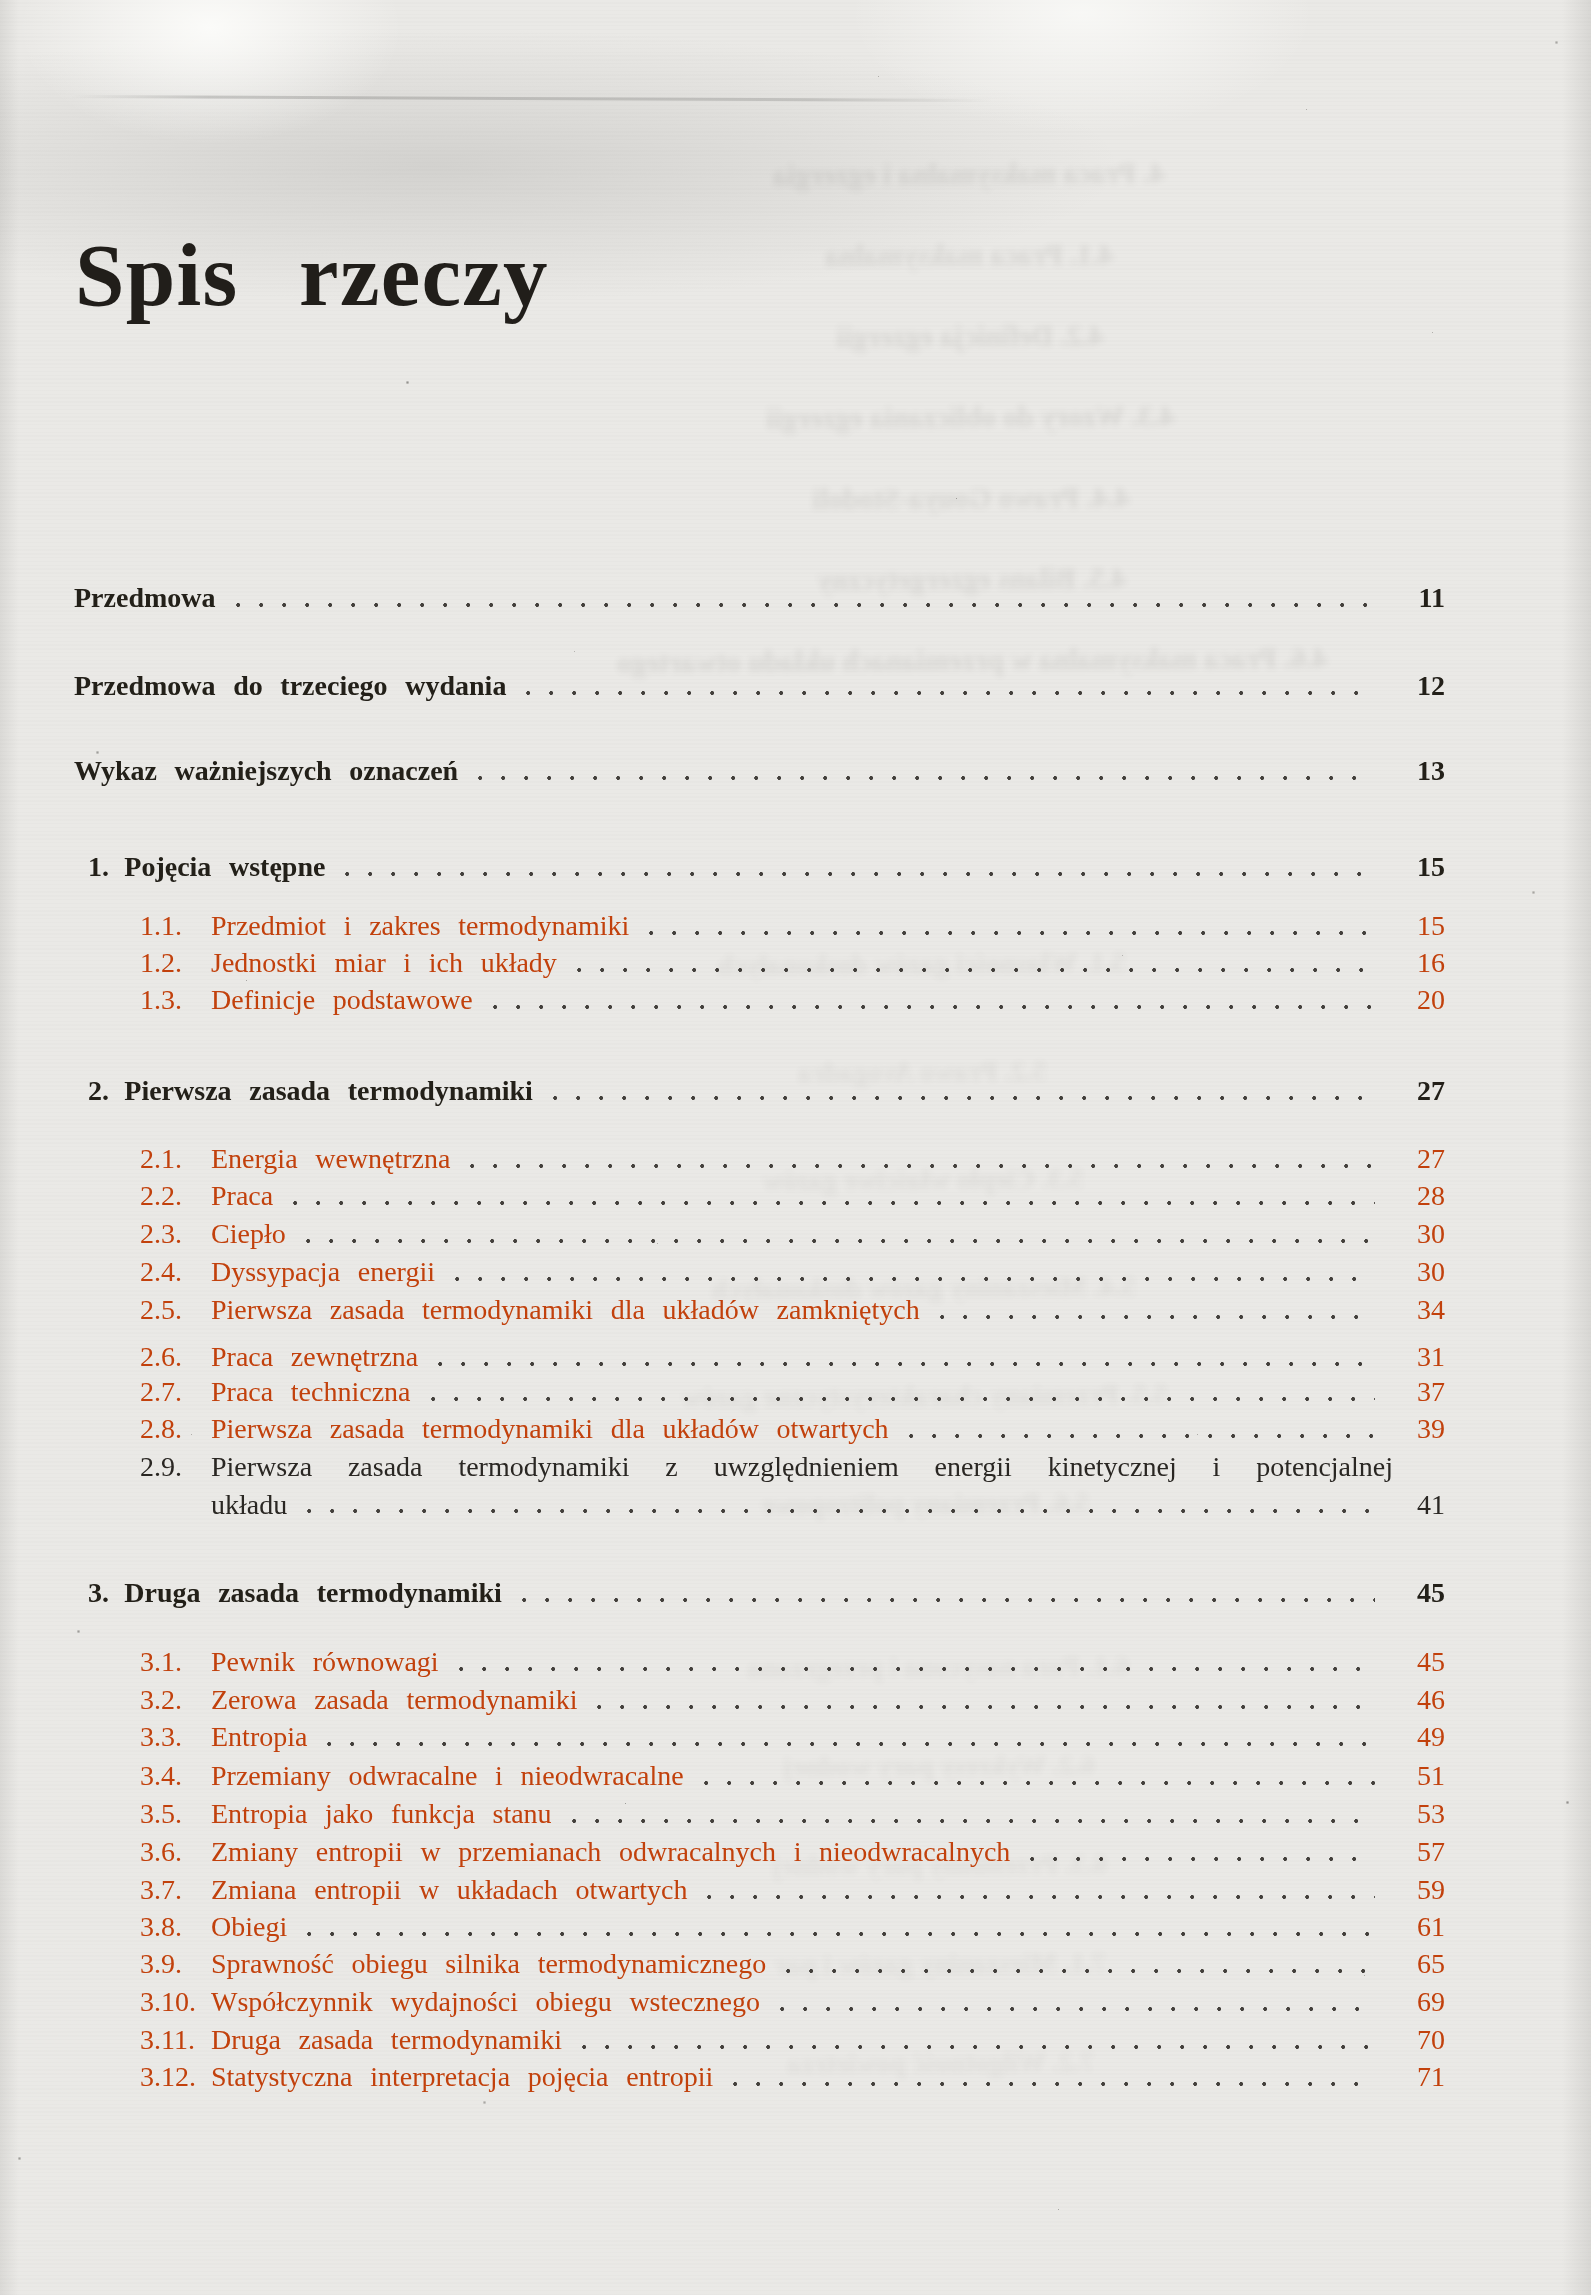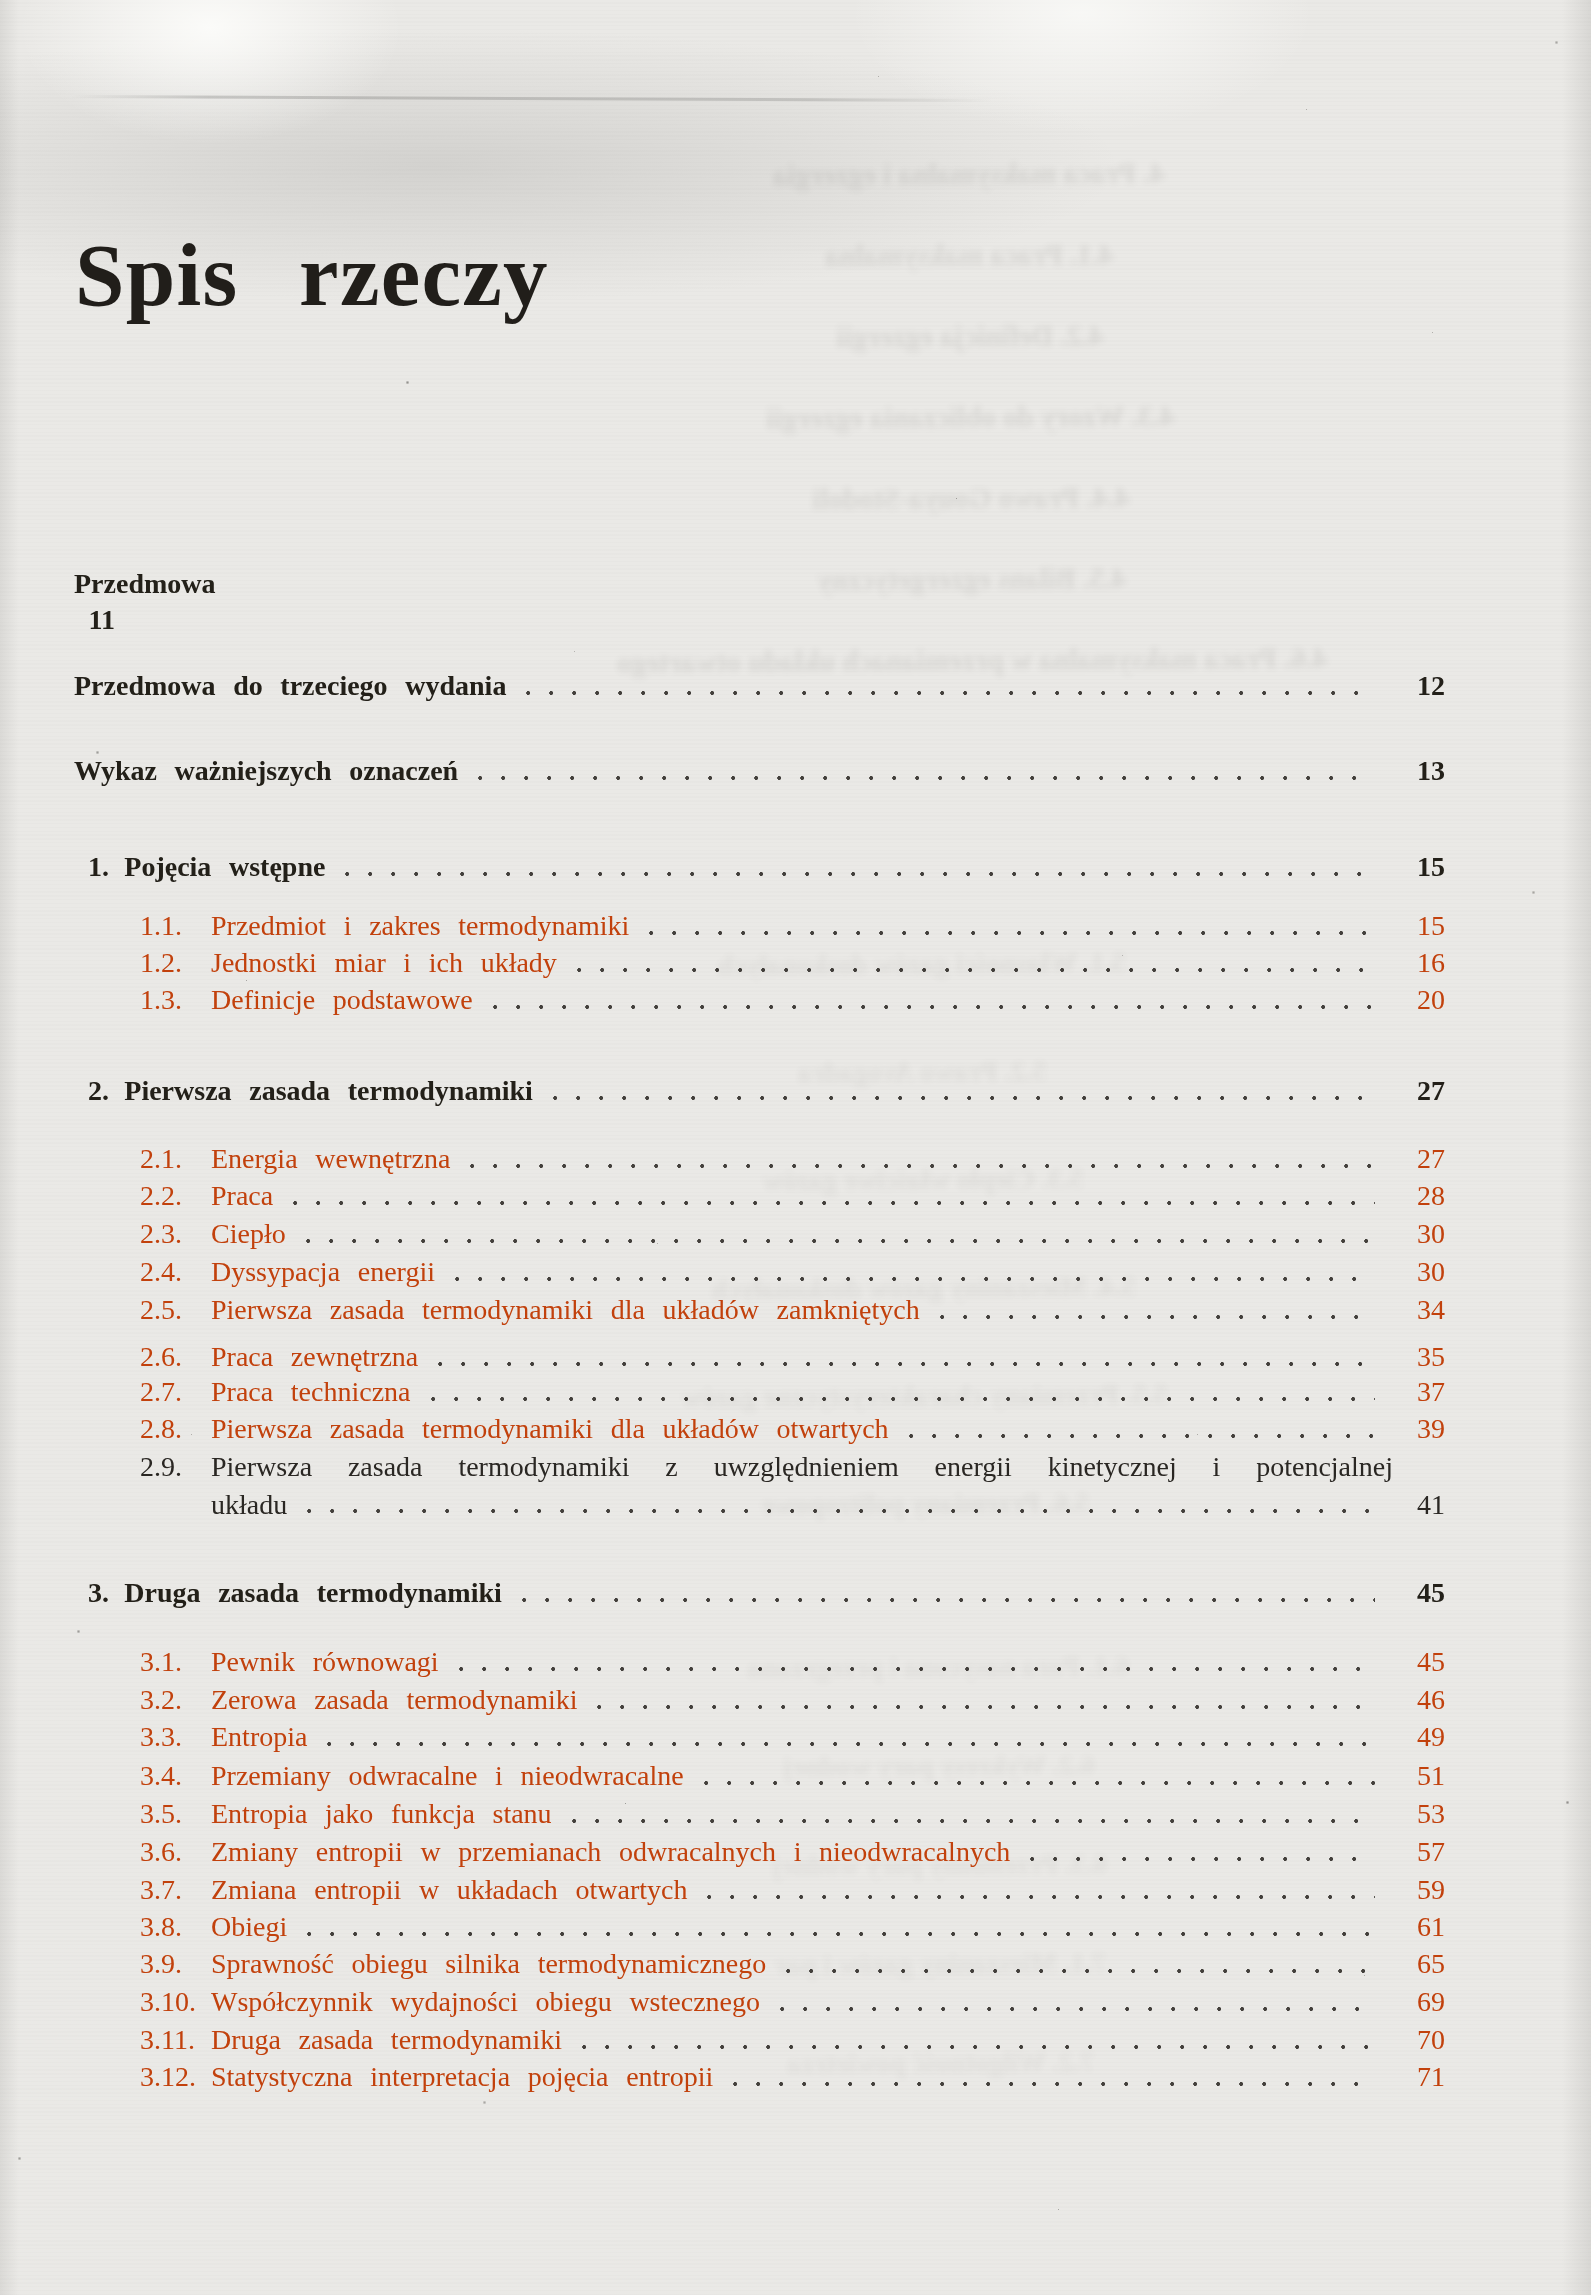--- a/index.html
+++ b/index.html
@@ -136,21 +136,21 @@
       <div>6.1. Para nasycona i przegrzana</div>
       <div>6.2. Wykresy pary wodnej</div>
       <div>6.3. Przemiany pary wodnej</div>
       <div>7.1. Mieszaniny gazów i par</div>
       <div>7.2. Wilgotność powietrza</div>
     </div>
 
   <h1 class="title">Spis rzeczy</h1>
 
   <div id="toc">
-      <div class="row row-front" style="top: 566px; flex-direction: column;">
+      <div class="row row-front" style="top: 580px;">
         <span class="ttl">Przedmowa</span>
         <span class="dots"></span>
         <span class="pg">11</span>
       </div>
       <div class="row row-front" style="top: 668px;">
         <span class="ttl">Przedmowa do trzeciego wydania</span>
         <span class="dots"></span>
         <span class="pg">12</span>
       </div>
       <div class="row row-front" style="top: 753px;">
@@ -215,21 +215,21 @@
       <div class="row row-sub" style="top: 1292px;">
         <span class="num">2.5.</span>
         <span class="ttl">Pierwsza zasada termodynamiki dla układów zamkniętych</span>
         <span class="dots"></span>
         <span class="pg">34</span>
       </div>
       <div class="row row-sub" style="top: 1339px;">
         <span class="num">2.6.</span>
         <span class="ttl">Praca zewnętrzna</span>
         <span class="dots"></span>
-        <span class="pg">35</span>
+        <span class="pg">31</span>
       </div>
       <div class="row row-sub" style="top: 1374px;">
         <span class="num">2.7.</span>
         <span class="ttl">Praca techniczna</span>
         <span class="dots"></span>
         <span class="pg">37</span>
       </div>
       <div class="row row-sub" style="top: 1411px;">
         <span class="num">2.8.</span>
         <span class="ttl">Pierwsza zasada termodynamiki dla układów otwartych</span>

